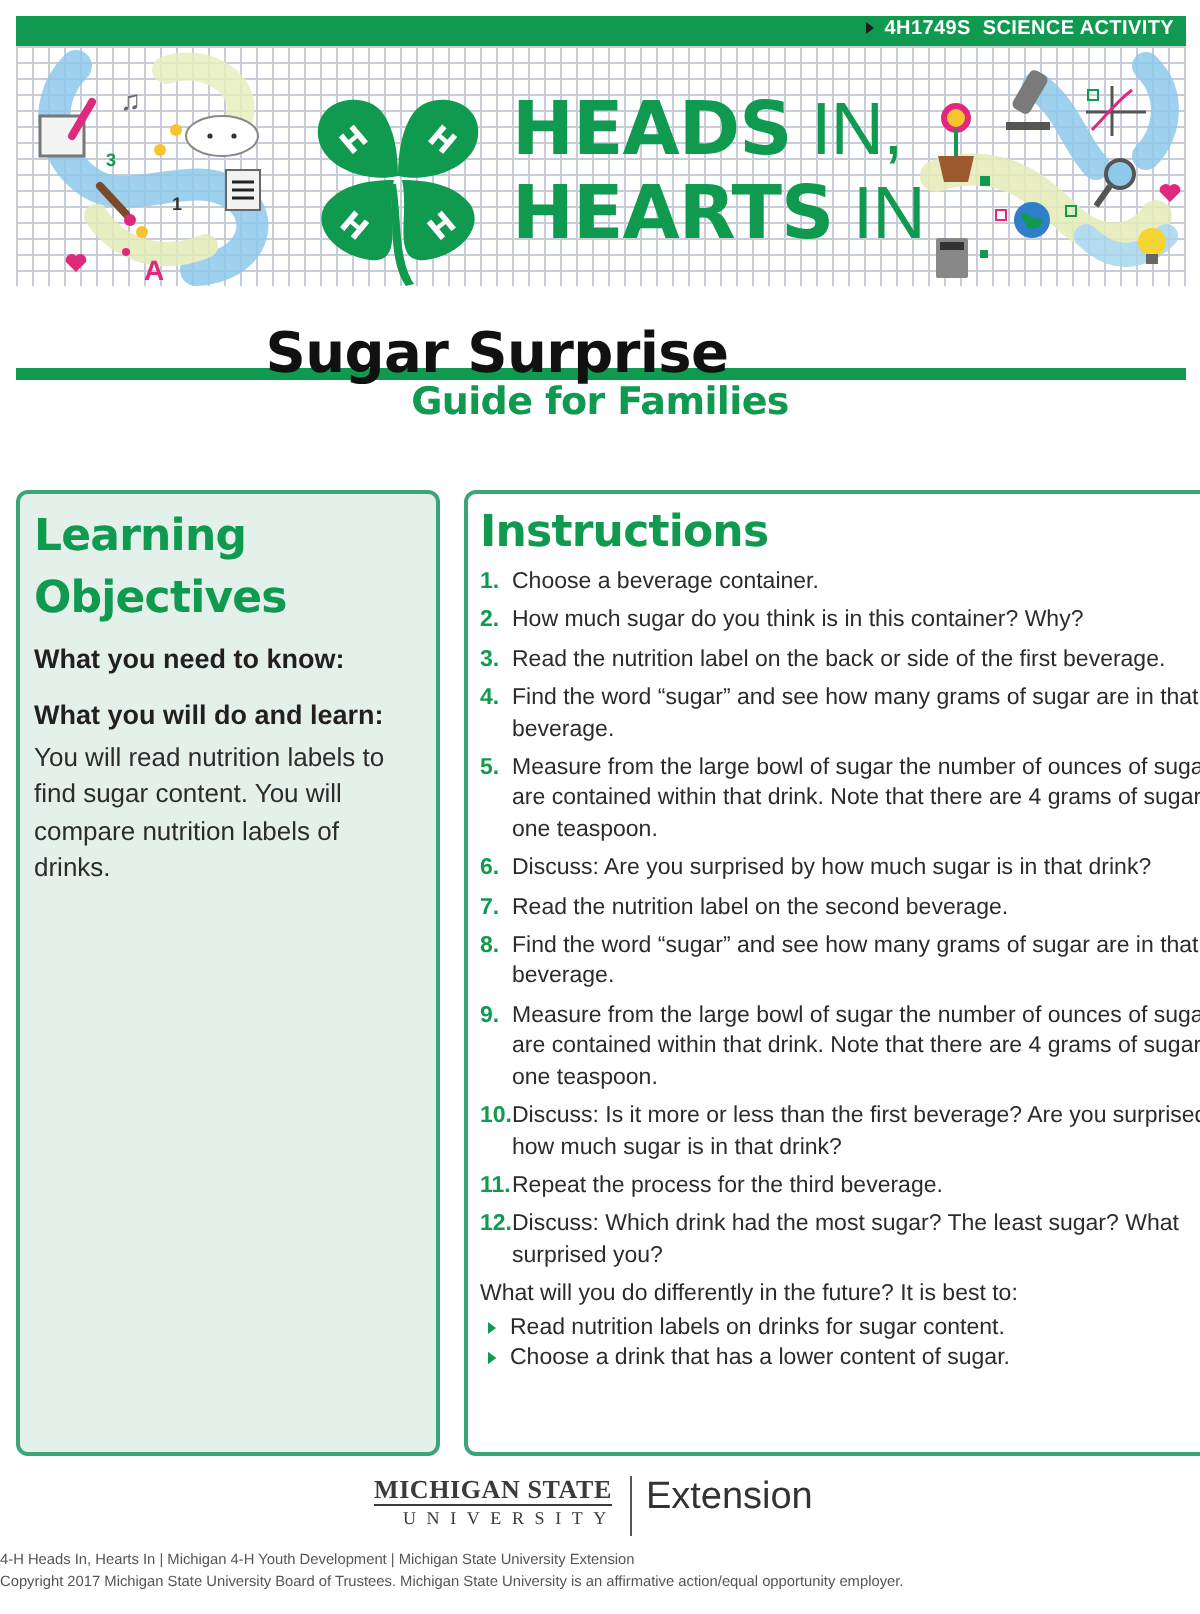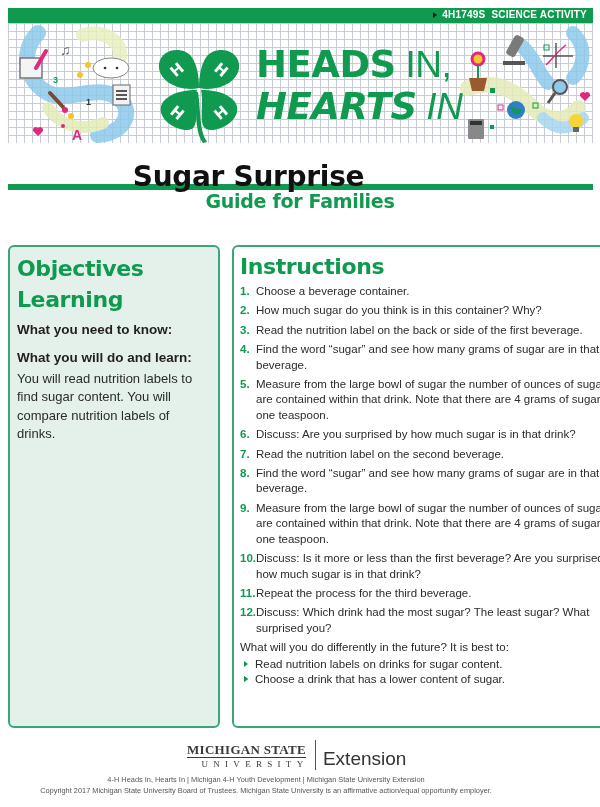--- a/index.html
+++ b/index.html
@@ -17,21 +17,21 @@
         linear-gradient(to right, #c8ccd6 1px, transparent 1px),
         linear-gradient(to bottom, #c8ccd6 1px, transparent 1px);
       background-size: 8px 8px; }
     .banner-bottombar { position: absolute; left: 0; bottom: 0; width: 100%; height: 6px; background: #0f9a4f; }
 
     .clover { position: absolute; left: 143px; top: 34px; width: 96px; height: 102px; }
     .brand { position: absolute; left: 248px; top: 38px; color: #0f9a4f; line-height: 1; }
     .brand .line { display: block; font-size: 37px; white-space: nowrap; letter-spacing: -0.5px; }
     .brand .bold { font-weight: 900; font-family: "DejaVu Sans", sans-serif; font-weight: bold; }
     .brand .thin { font-weight: normal; font-family: "Liberation Sans", sans-serif; }
-    .brand .line + .line { margin-top: 5px; font-style: italic; }
+    .brand .line + .line { margin-top: 5px; }
 
     .deco { position: absolute; }
 
     
     .title { position: absolute; left: 0; width: 497px; top: 160px; text-align: center; font-size: 28px; font-weight: bold; color: #111; font-family: "DejaVu Sans", sans-serif; letter-spacing: -0.3px; }
     .subtitle { position: absolute; left: 0; width: 600px; top: 190px; text-align: center; font-size: 19px; font-weight: bold; color: #0f9a4f; font-family: "DejaVu Sans", sans-serif; letter-spacing: -0.3px; }
 
     
     .box { position: absolute; border: 2px solid #3aa576; border-radius: 6px; }
     .box.left { left: 8px; top: 245px; width: 212px; height: 483px; background: #e3f1ea; padding: 6px 7px 0 7px; }
@@ -45,28 +45,28 @@
 
     ol.steps { list-style: none; margin-top: 2px; }
     ol.steps li { position: relative; padding-left: 16px; font-size: 11.5px; line-height: 15.4px; color: #2b2b2b; margin-bottom: 4px; }
     ol.steps li .num { position: absolute; left: 0; top: 0; color: #0f9a4f; font-weight: bold; }
     .future { font-size: 11.5px; line-height: 15.4px; color: #2b2b2b; margin-top: 1px; }
     ul.tips { list-style: none; margin-top: 1px; }
     ul.tips li { position: relative; padding-left: 15px; font-size: 11.5px; line-height: 15.4px; color: #2b2b2b; }
     ul.tips li .bullet { position: absolute; left: 4px; top: 4px; width: 0; height: 0; border-top: 3.5px solid transparent; border-bottom: 3.5px solid transparent; border-left: 4px solid #0f9a4f; }
 
     
-    .msu { position: absolute; top: 738px; left: 187px; height: 32px; display: flex; align-items: flex-end; }
+    .msu { position: absolute; top: 738px; left: 187px; height: 32px; display: flex; align-items: flex-start; }
     .msu-word { display: flex; flex-direction: column; align-items: center; font-family: "Liberation Serif", serif; color: #3a3a3a; }
     .msu-word .top { font-size: 13px; font-weight: bold; letter-spacing: 0.3px; border-bottom: 1px solid #3a3a3a; line-height: 14px; }
     .msu-word .bottom { font-size: 9px; letter-spacing: 5.3px; line-height: 12px; margin-right: -5px; padding-left: 12px; }
     .msu-divider { width: 1px; height: 30px; background: #555; margin: 0 7px 0 9px; }
     .msu-ext { font-size: 19px; color: #333; font-family: "Liberation Sans", sans-serif; }
 
-    .footer-line { position: absolute; left: 0; width: 532px; text-align: center; font-size: 7.4px; color: #555; white-space: nowrap; }
+    .footer-line { position: absolute; left: 0; width: 532px; font-size: 7.4px; color: #555; white-space: nowrap; }
     .footer-line.l1 { top: 775px; }
     .footer-line.l2 { top: 786px; }
   </style>
 </head>
 <body>
 
 <div class="banner">
   <div class="banner-grid"></div>
   <div class="banner-topbar">
     <span class="code">
@@ -172,22 +172,22 @@
     <rect x="85" y="80" width="5" height="5" fill="none" stroke="#0f9a4f" stroke-width="1"></rect>
     <rect x="42" y="102" width="4" height="4" fill="#0f9a4f"></rect>
   </svg>
 </div>
 
 <h1 class="title">Sugar Surprise</h1>
 <h2 class="subtitle">Guide for Families</h2>
 
 <section class="box left">
   <div class="box-heading">
+    <div>Learning</div>
     <div>Objectives</div>
-    <div>Learning</div>
   </div>
   <div class="sub-heading">What you need to know:</div>
   <div class="sub-heading second">What you will do and learn:</div>
   <p class="para">You will read nutrition labels to find sugar content. You will compare nutrition labels of drinks.</p>
 </section>
 
 <section class="box right">
   <div class="box-heading">Instructions</div>
   <ol class="steps">
     <li><span class="num">1.</span><span>Choose a beverage container.</span></li>

